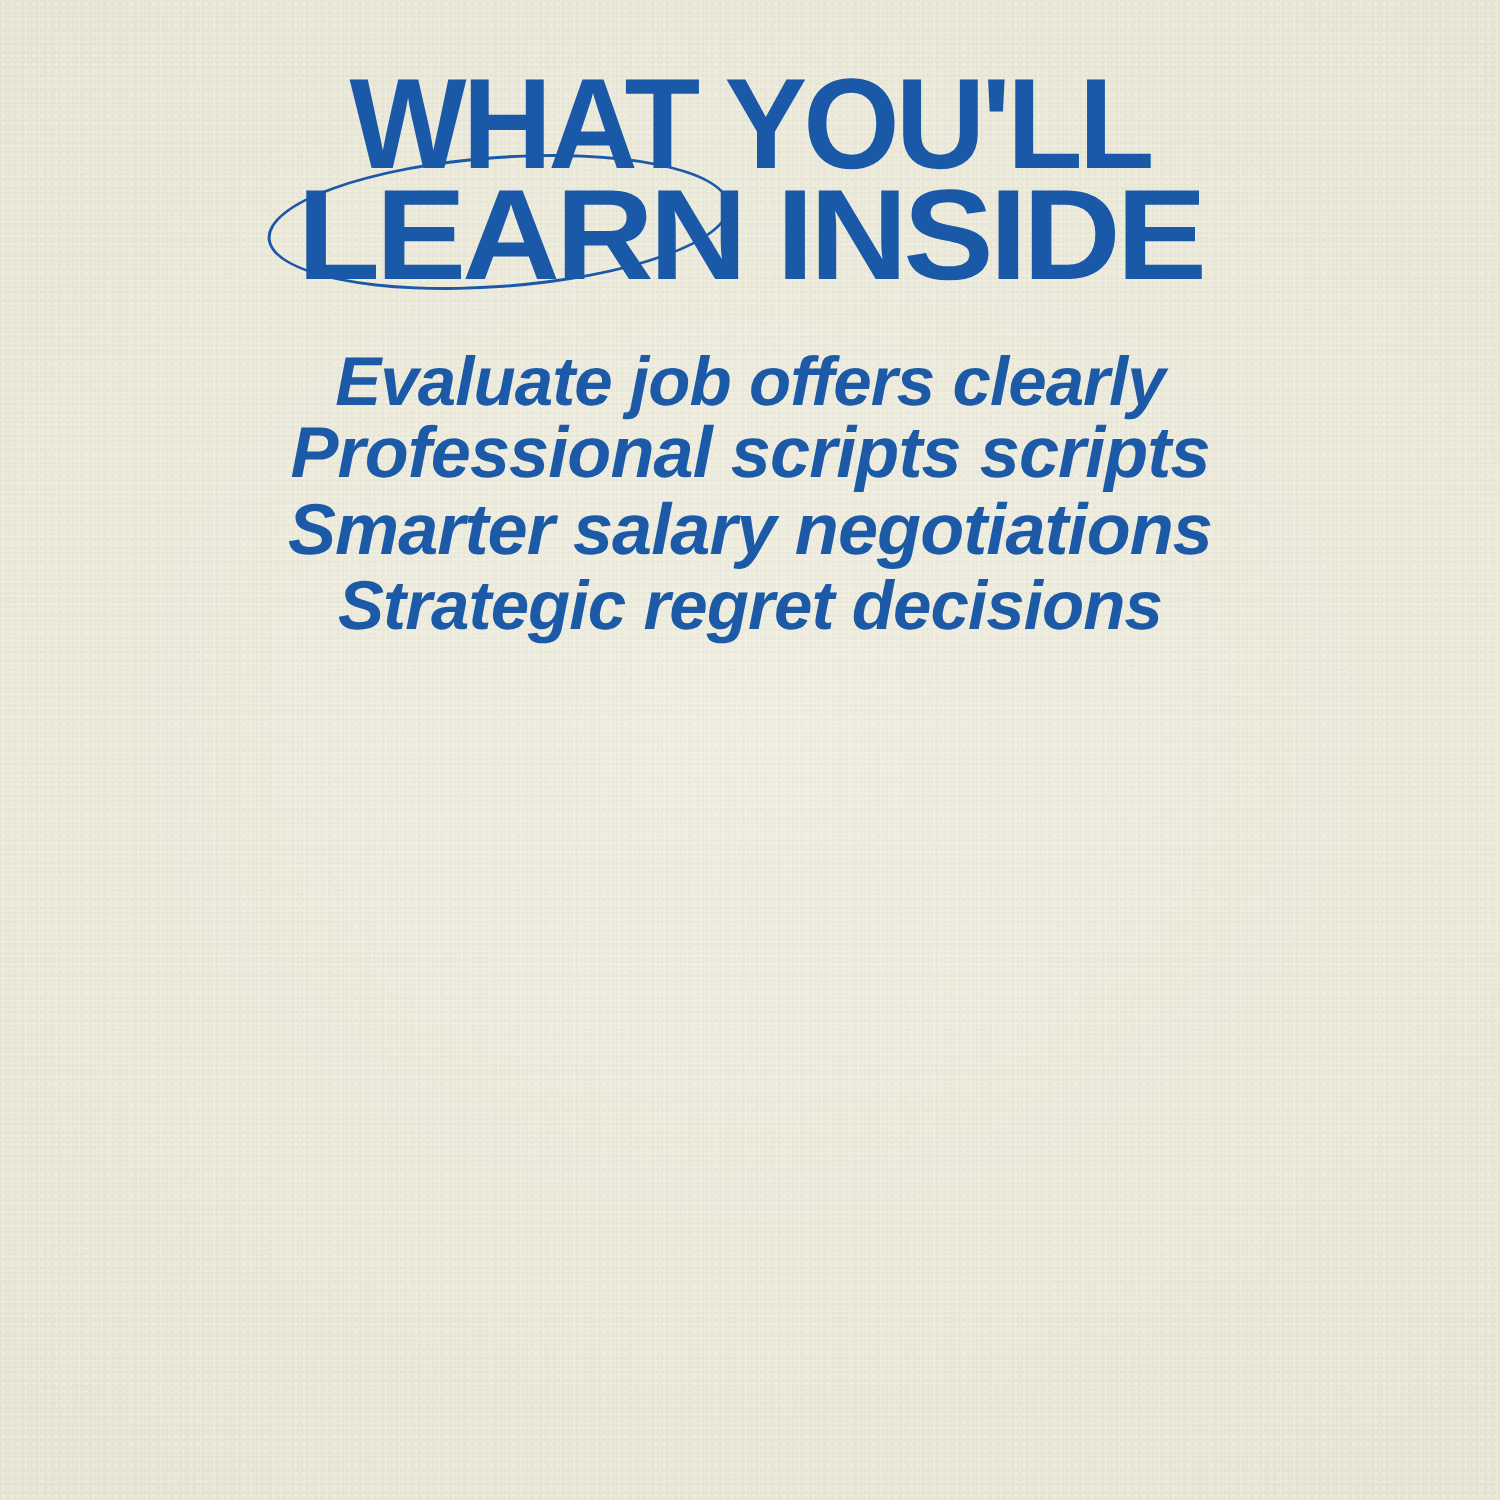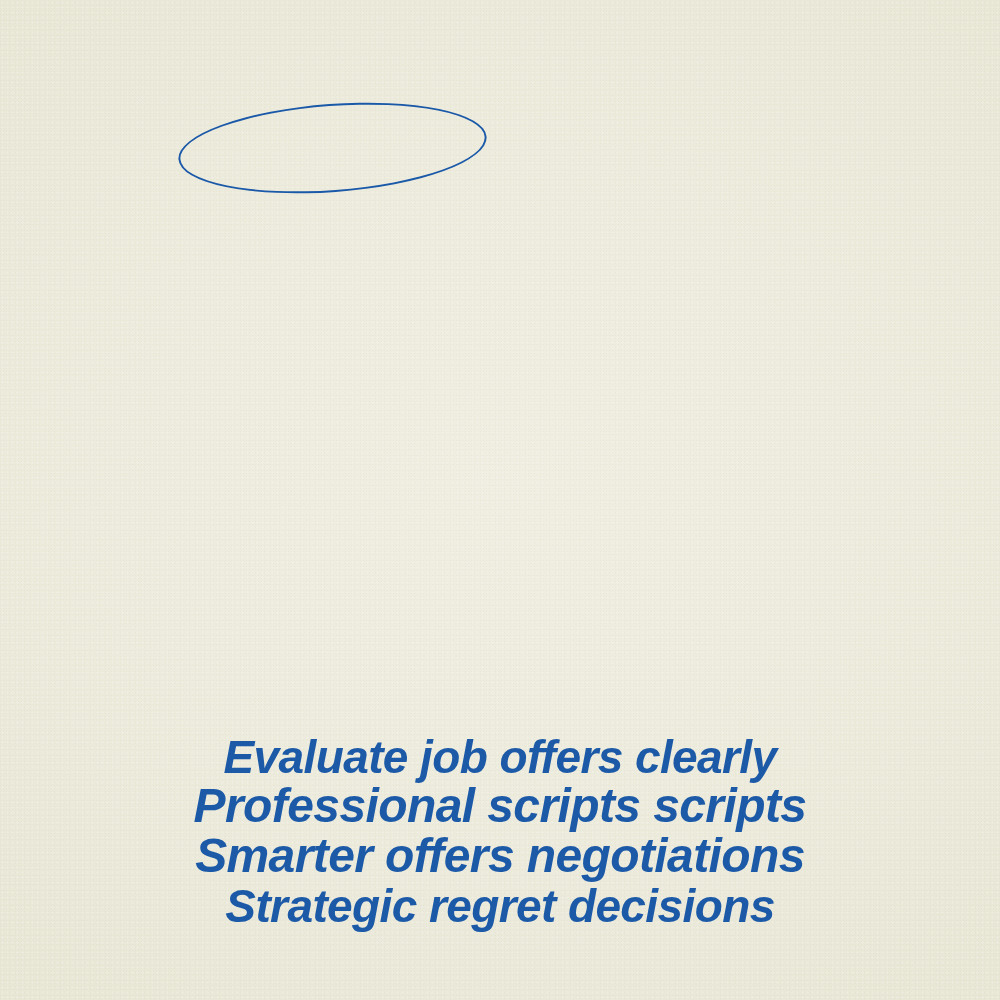--- a/index.html
+++ b/index.html
@@ -83,21 +83,21 @@
 
   
   #benefits {
     position: absolute;
     left: 0;
     right: 0;
     top: 230px;
     bottom: 70px;
     display: flex;
     flex-direction: column;
-    justify-content: flex-end;
+    justify-content: flex-start;
     align-items: center;
   }
   .benefit {
     display: block;
     width: 100%;
     text-align: center;
     color: #1c5aa8;
     font-family: "Liberation Sans", sans-serif;
     font-weight: 700;
     font-style: italic;
@@ -109,23 +109,27 @@
   }
   .benefit.wide { font-size: 48px; }
 </style>
 </head>
 <body>
 
 <div id="slide">
 
   <div id="grain"></div>
 
+  <div id="headline">
+    <span class="head-line" id="head-line-1">WHAT YOU'LL</span>
+    <span class="head-line" id="head-line-2">LEARN INSIDE</span>
+  </div>
 
   <div id="learn-ellipse"></div>
 
   <div id="benefits">
     <span class="benefit">Evaluate job offers clearly</span>
     <span class="benefit wide">Professional scripts scripts</span>
-    <span class="benefit wide">Smarter offers negotiations</span>
+    <span class="benefit wide">Smarter salary negotiations</span>
     <span class="benefit">Strategic regret decisions</span>
   </div>
 
 </div>
 
 </body></html>

